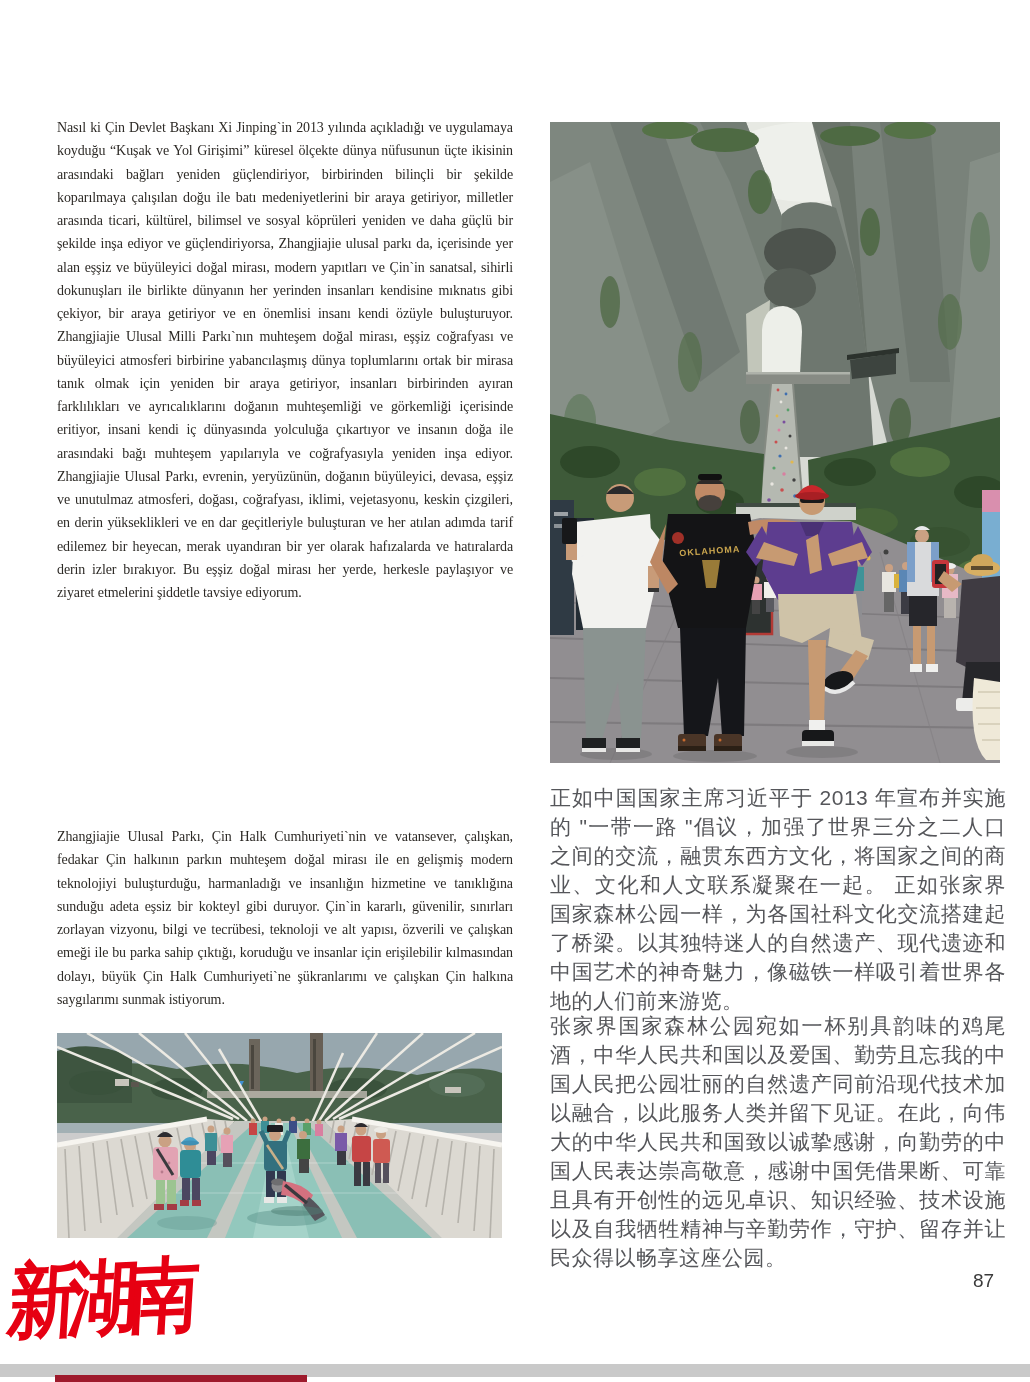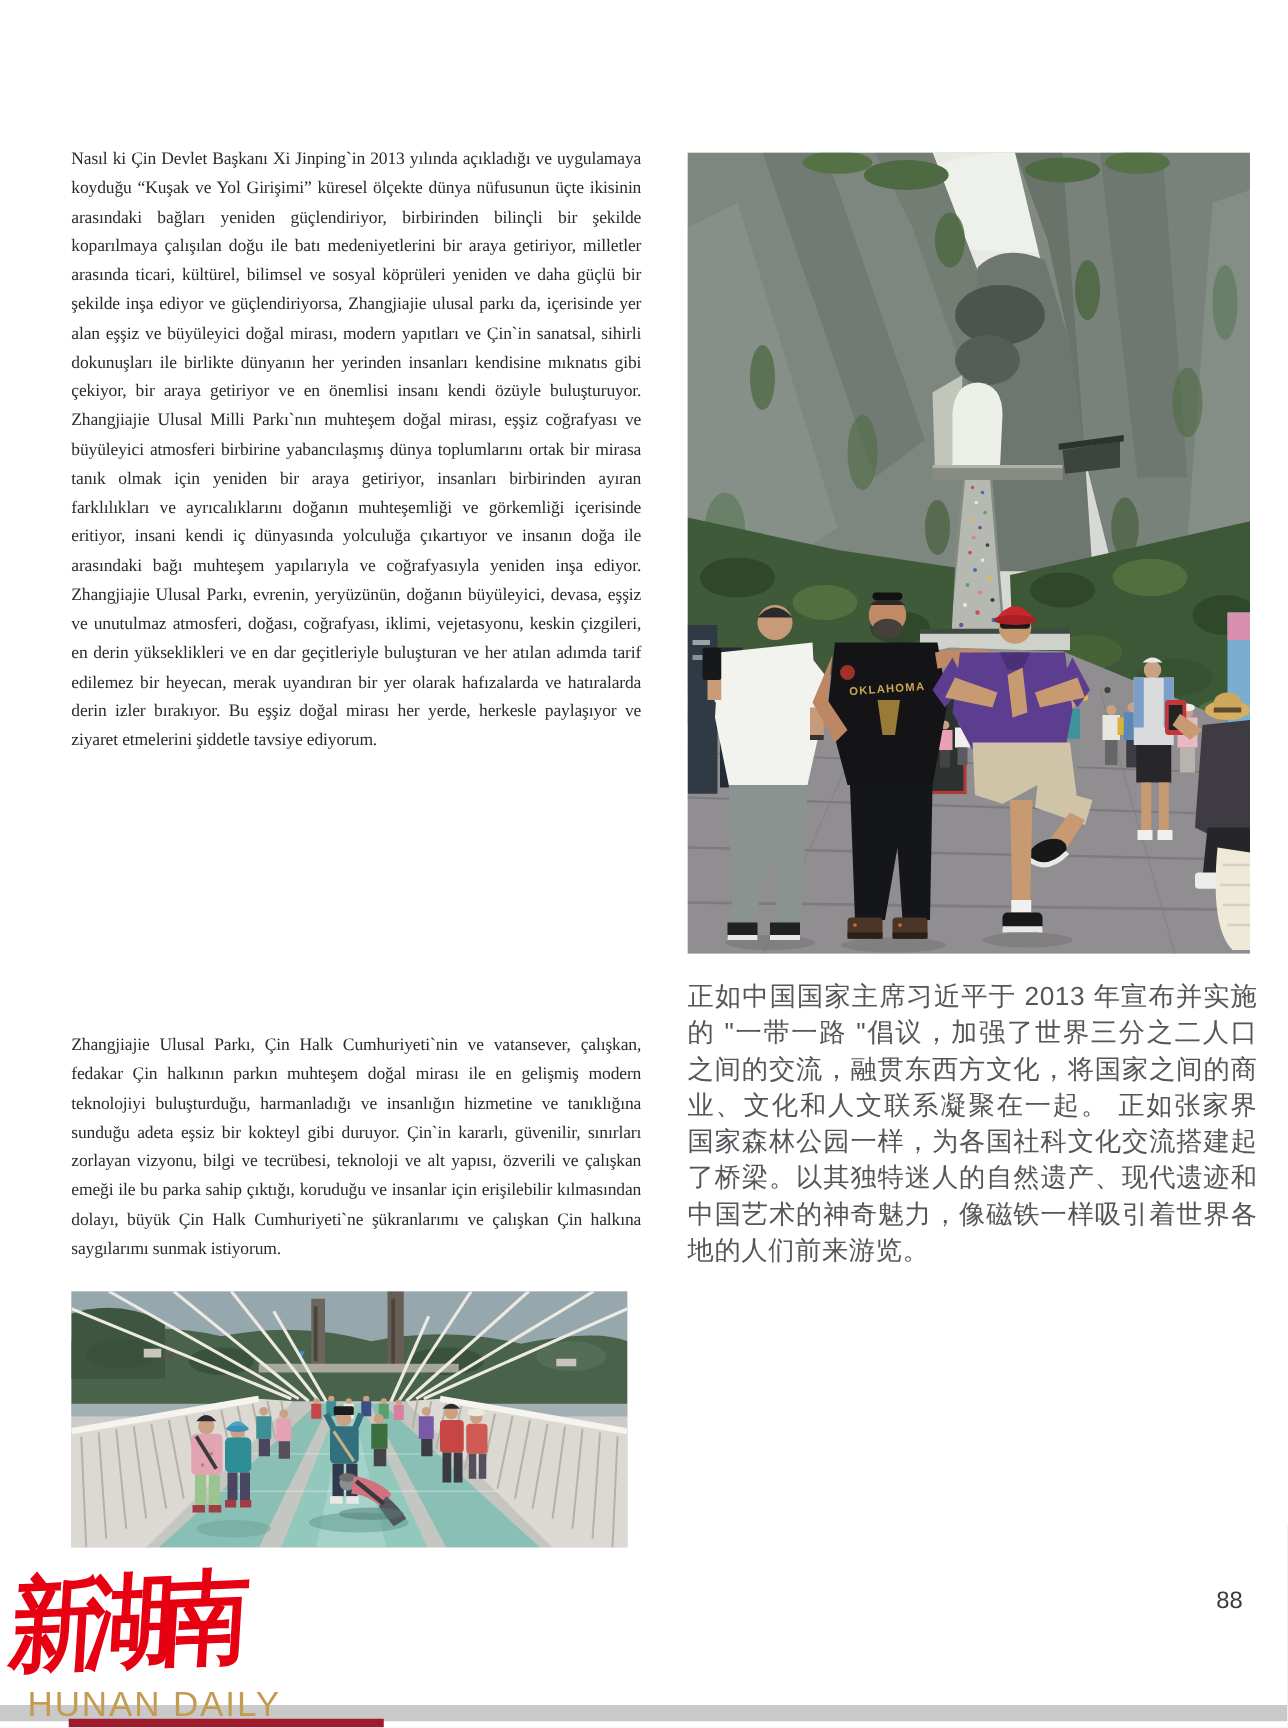--- a/index.html
+++ b/index.html
@@ -316,20 +316,21 @@
         <path d="M412,458 L450,454 L450,562 L406,540 Z" fill="#3f3b42"></path>
         <path d="M416,540 L450,540 L450,602 L412,580 Z" fill="#26262a"></path>
         <rect x="406" y="576" width="22" height="13" rx="3" fill="#ececea"></rect>
         <path d="M424,556 Q418,620 436,638 L450,638 L450,560 Z" fill="#efe9d8"></path>
         <path d="M428,570 L450,570 M426,586 L450,586 M428,602 L450,602 M432,618 L450,618" stroke="#d9d2bd" stroke-width="2" fill="none"></path>
       </g>
     </svg>
   </figure>
 
   <div class="cn cn1">正如中国国家主席习近平于 2013 年宣布并实施的 "一带一路 "倡议，加强了世界三分之二人口之间的交流，融贯东西方文化，将国家之间的商业、文化和人文联系凝聚在一起。 正如张家界国家森林公园一样，为各国社科文化交流搭建起了桥梁。以其独特迷人的自然遗产、现代遗迹和中国艺术的神奇魅力，像磁铁一样吸引着世界各地的人们前来游览。</div>
+  <div class="cn cn2">张家界国家森林公园宛如一杯别具韵味的鸡尾酒，中华人民共和国以及爱国、勤劳且忘我的中国人民把公园壮丽的自然遗产同前沿现代技术加以融合，以此服务人类并留下见证。在此，向伟大的中华人民共和国致以诚挚感谢，向勤劳的中国人民表达崇高敬意，感谢中国凭借果断、可靠且具有开创性的远见卓识、知识经验、技术设施以及自我牺牲精神与辛勤劳作，守护、留存并让民众得以畅享这座公园。</div>
 
   <figure class="photo photo-bridge">
     <svg viewBox="0 0 445 205" width="445" height="205">
 
       <rect x="0" y="0" width="445" height="100" fill="#97a7ae"></rect>
       <rect x="0" y="55" width="445" height="45" fill="#a6b3b7" opacity="0.7"></rect>
 
       <g>
         <path d="M0,40 Q60,22 120,36 Q180,24 240,40 Q300,28 360,42 Q420,30 445,40 L445,90 L0,90 Z" fill="#49624a"></path>
         <path d="M0,18 Q35,6 75,24 L75,70 L0,70 Z" fill="#3e5540"></path>
@@ -513,20 +514,19 @@
           <rect x="306" y="129" width="7" height="24" fill="#3a3a42"></rect>
         <circle cx="324" cy="101" r="5" fill="#caa183"></circle>
           <ellipse cx="324" cy="97" rx="7" ry="3" fill="#eceae4"></ellipse>
         <rect x="316" y="106" width="17" height="24" rx="3" fill="#cf5a52"></rect>
         <rect x="318" y="130" width="6" height="20" fill="#55505c"></rect>
           <rect x="326" y="130" width="6" height="20" fill="#55505c"></rect>
       </g>
     </svg>
   </figure>
 
-  <div class="pagenum">88</div>
+  <div class="pagenum">87</div>
 
   <div class="gray-bar"></div>
   <div class="logo-cn">新湖南</div>
-  <div class="logo-en">HUNAN DAILY</div>
   <div class="red-bar"></div>
 
 </div>
 
 </body></html>

